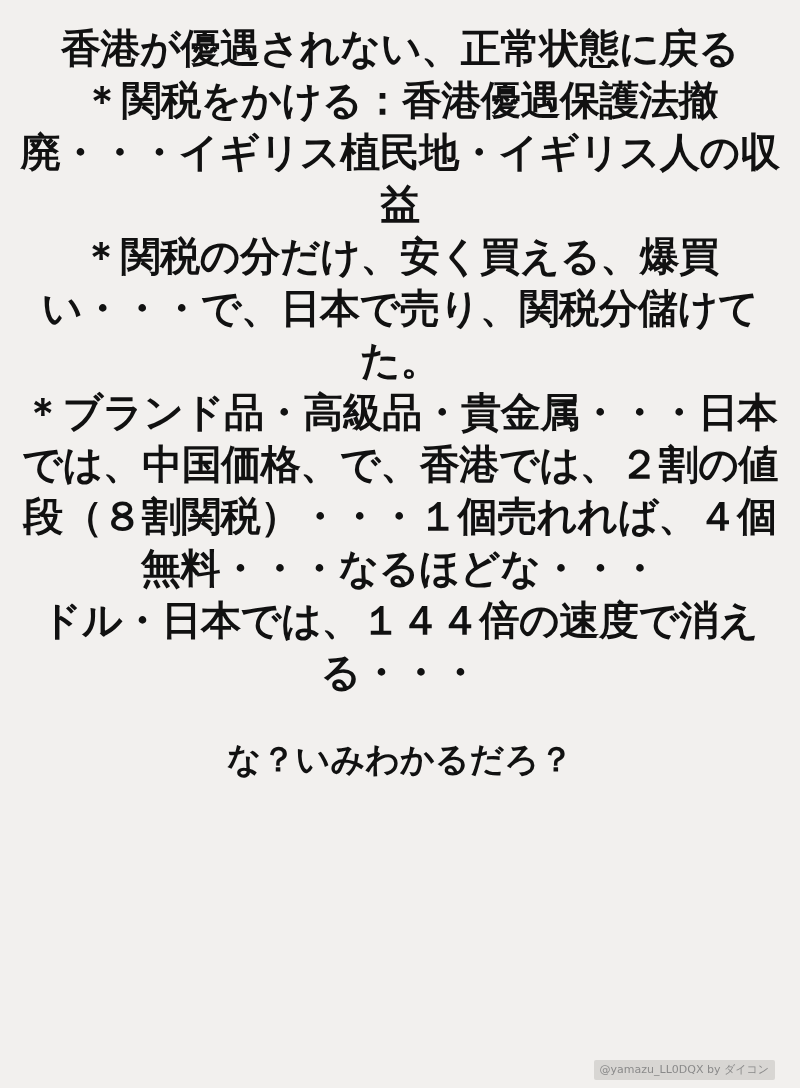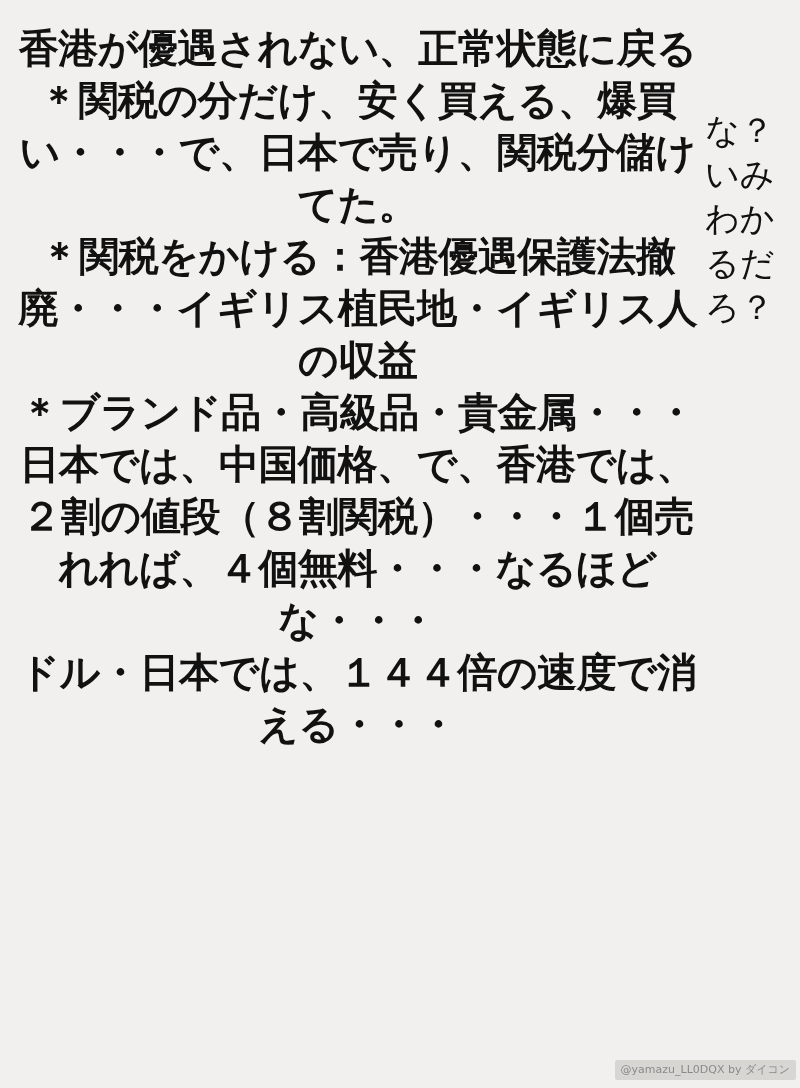--- a/index.html
+++ b/index.html
@@ -15,51 +15,52 @@
     position: relative;
   }
   .page {
     box-sizing: border-box;
     width: 800px;
     height: 1088px;
     padding: 22px 18px 10px 18px;
     background: #f2f0ee;
     position: relative;
     display: flex;
+    flex-direction: column;
   }
   .body-text {
     color: #111111;
     font-weight: bold;
     font-size: 40px;
     line-height: 1.30;
     text-align: center;
     letter-spacing: -0.5px;
     word-break: break-all;
   }
   .para {
     margin: 0;
     padding: 0;
   }
   .para + .para {
     margin-top: 0px;
   }
   .closing {
     color: #111111;
-    font-weight: normal;
+    font-weight: bold;
     font-size: 34px;
     line-height: 1.3;
     text-align: center;
-    margin-top: 86px;
+    margin-top: 39px;
   }
   .spacer {
     flex: 1 1 auto;
   }
   .credit-wrap {
     position: absolute;
-    right: 4px;
+    right: 25px;
     bottom: 8px;
     display: flex;
     align-items: center;
     padding-left: 37px;
   }
   .credit {
     background: #d8d6d3;
     color: #8a8a8a;
     font-size: 11px;
     font-weight: normal;
@@ -69,22 +70,22 @@
     white-space: nowrap;
   }
 </style>
 </head>
 <body>
 
 <div class="page">
 
   <div class="body-text">
     <p class="para">香港が優遇されない、正常状態に戻る</p>
+    <p class="para">＊関税をかける：香港優遇保護法撤廃・・・イギリス植民地・イギリス人の収益</p>
     <p class="para">＊関税の分だけ、安く買える、爆買い・・・で、日本で売り、関税分儲けてた。</p>
-    <p class="para">＊関税をかける：香港優遇保護法撤廃・・・イギリス植民地・イギリス人の収益</p>
     <p class="para">＊ブランド品・高級品・貴金属・・・日本では、中国価格、で、香港では、２割の値段（８割関税）・・・１個売れれば、４個無料・・・なるほどな・・・</p>
     <p class="para">ドル・日本では、１４４倍の速度で消える・・・</p>
   </div>
 
   <div class="closing">な？いみわかるだろ？</div>
 
   <div class="spacer"></div>
 
   <div class="credit-wrap">
     <span class="credit">@yamazu_LL0DQX by ダイコン</span>

